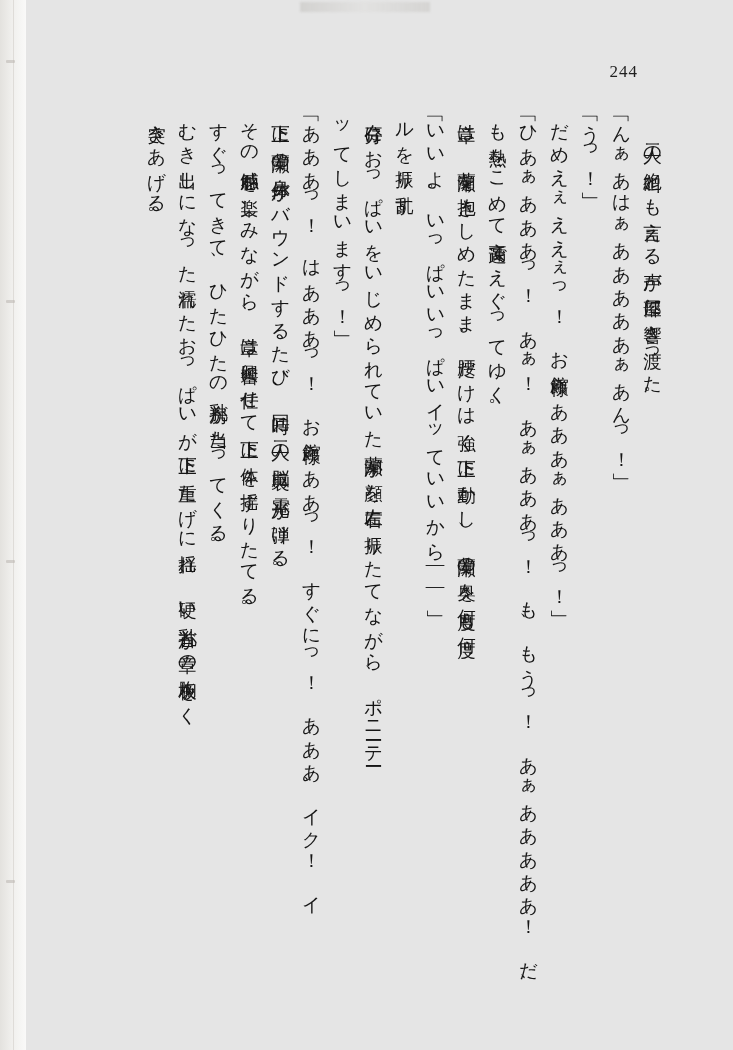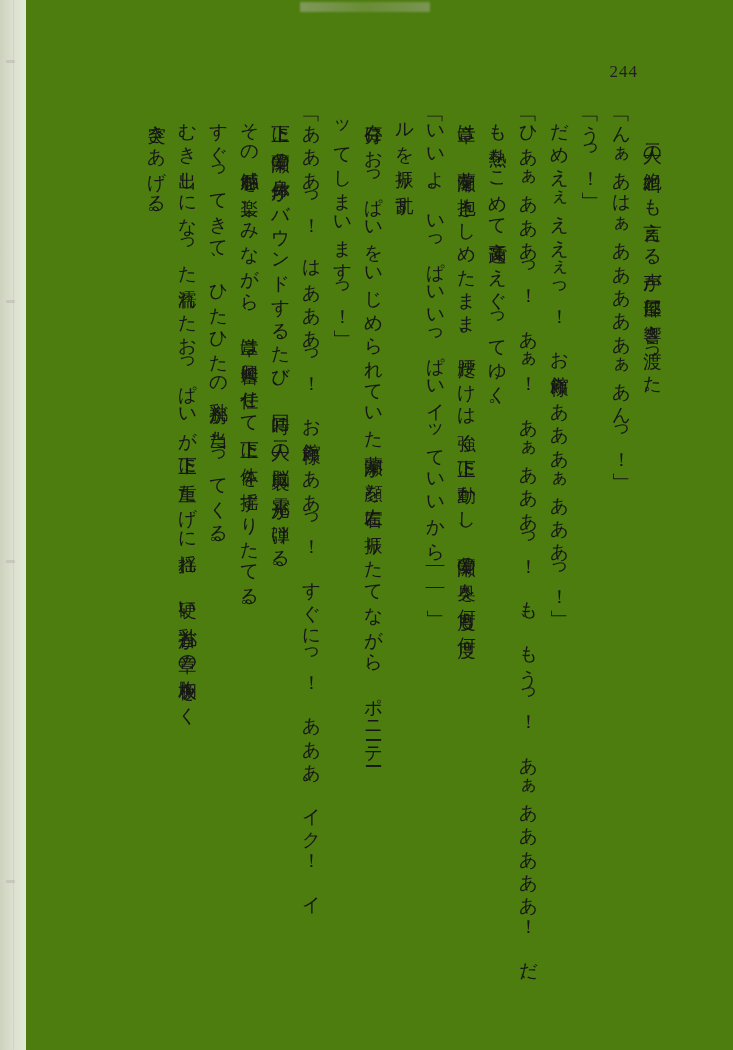--- a/index.html
+++ b/index.html
@@ -4,21 +4,21 @@
 <style>
   html, body {
     margin: 0;
     padding: 0;
     background: #ffffff;
   }
   .page {
     position: relative;
     width: 733px;
     height: 1050px;
-    background: #4d7c0f;
+    background: #e5e5e5;
     overflow: hidden;
     font-family: "Liberation Serif", "DejaVu Serif", serif;
     color: #1a1a1a;
   }
   
   .gutter-shade {
     position: absolute;
     left: 0;
     top: 0;
     width: 26px;

